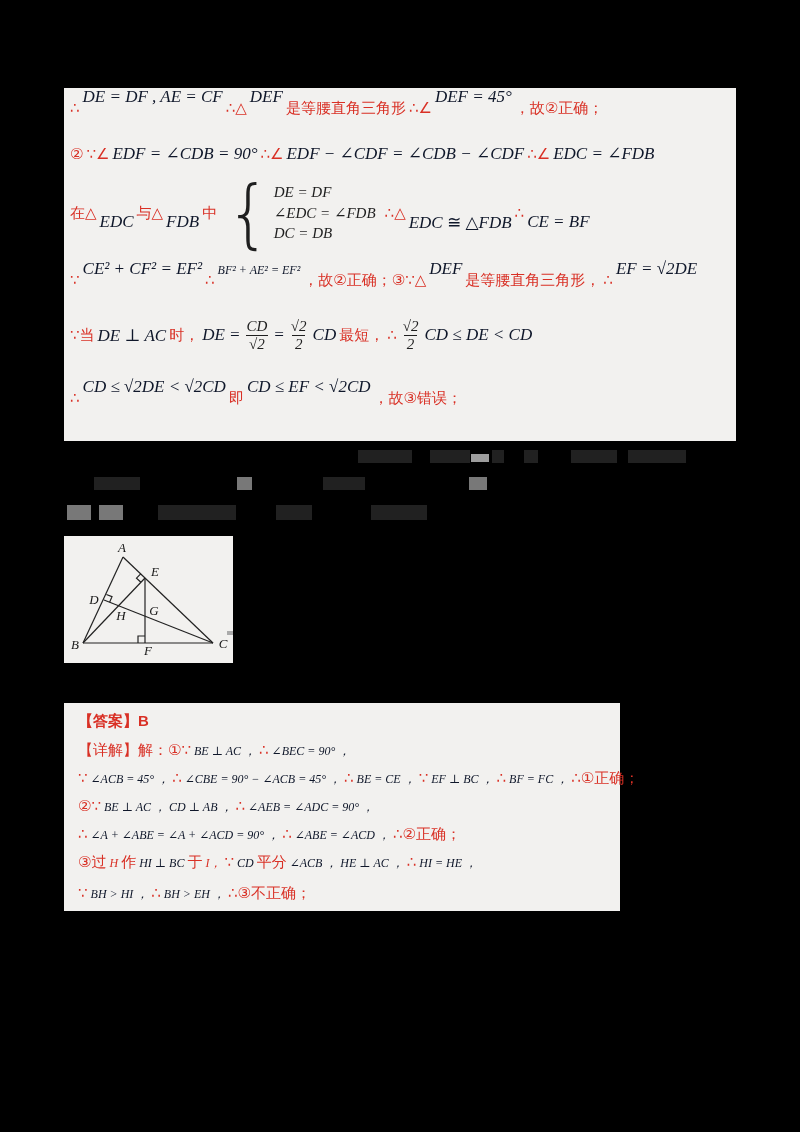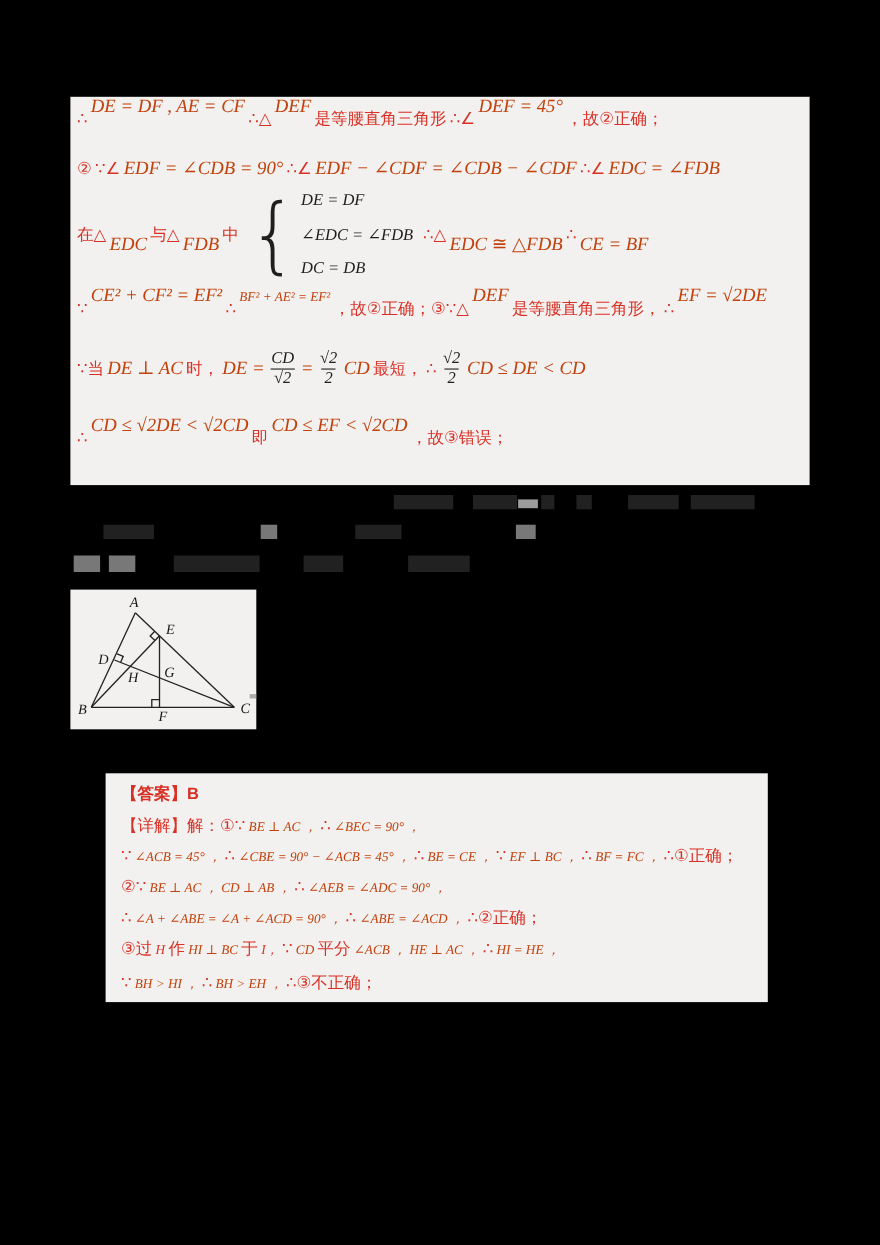--- a/index.html
+++ b/index.html
@@ -2,39 +2,39 @@
 <html><head>
 <meta charset="utf-8">
 <style>
   * { margin:0; padding:0; box-sizing:border-box; }
   html,body { background:#000; }
   .page { position:relative; width:800px; height:1132px; background:#000; overflow:hidden;
           font-family:"Liberation Sans","DejaVu Sans",sans-serif; }
   .panel { position:absolute; background:#f2f1ef; }
   .panel1 { left:64px; top:88px;  width:672px; height:353px; }
   .figpanel { left:64px; top:536px; width:169px; height:127px; }
-  .ans    { left:64px; top:703px; width:602px; height:208px;margin-left:32px; }
+  .ans    { left:64px; top:703px; width:556px; height:208px; }
 
   .line { position:absolute; left:6px; display:flex; align-items:baseline; white-space:nowrap; gap:3px; }
   .line.mid { align-items:center; }
   .ans .line { left:14px; }
 
   .seg-r  { color:#d93025; font-size:15px; font-family:"Liberation Sans","DejaVu Sans",sans-serif; }
   .seg-rb { color:#d93025; font-size:15px; font-weight:700; }
-  .seg-m  { color:#c2410c; font-style:italic; font-family:"Liberation Serif","DejaVu Serif","DejaVu Sans",serif; font-size:17px; }
+  .seg-m  { color:#0f172a; font-style:italic; font-family:"Liberation Serif","DejaVu Serif","DejaVu Sans",serif; font-size:17px; }
   .ans .seg-m { font-size:12px; }
   .seg-red { color:#d93025; }
   .seg-sup { position:relative; top:-11px; }
   .seg-sub { position:relative; top:9px; }
   .seg-small { font-size:12px; position:relative; top:-11px; }
 
   .sys { display:inline-flex; align-items:center; margin:0 6px; }
   .brace { font-family:"DejaVu Sans",sans-serif; font-size:70px; font-weight:100; line-height:1;
            transform:scaleY(1.08); margin-right:3px; color:#1f1f1f; }
-  .eqcol { display:inline-flex; flex-direction:column; gap:13px; font-family:"Liberation Serif","DejaVu Serif","DejaVu Sans",serif;
+  .eqcol { display:inline-flex; flex-direction:column; gap:3px; font-family:"Liberation Serif","DejaVu Serif","DejaVu Sans",serif;
            font-style:italic; font-size:15px; color:#1f1f1f; }
 
   .frac { display:inline-flex; flex-direction:column; align-items:center; line-height:1.1;
           font-family:"Liberation Serif","DejaVu Serif","DejaVu Sans",serif; font-style:italic;
           font-size:15px; color:#1f1f1f; vertical-align:middle; }
   .frac .den { border-top:1.2px solid #1f1f1f; padding:0 3px; }
   .frac .num { padding:0 3px; }
 
   .obscured i { position:absolute; display:block; background:#212121; height:13px; }
   .obscured i.lt  { background:#787878; }

